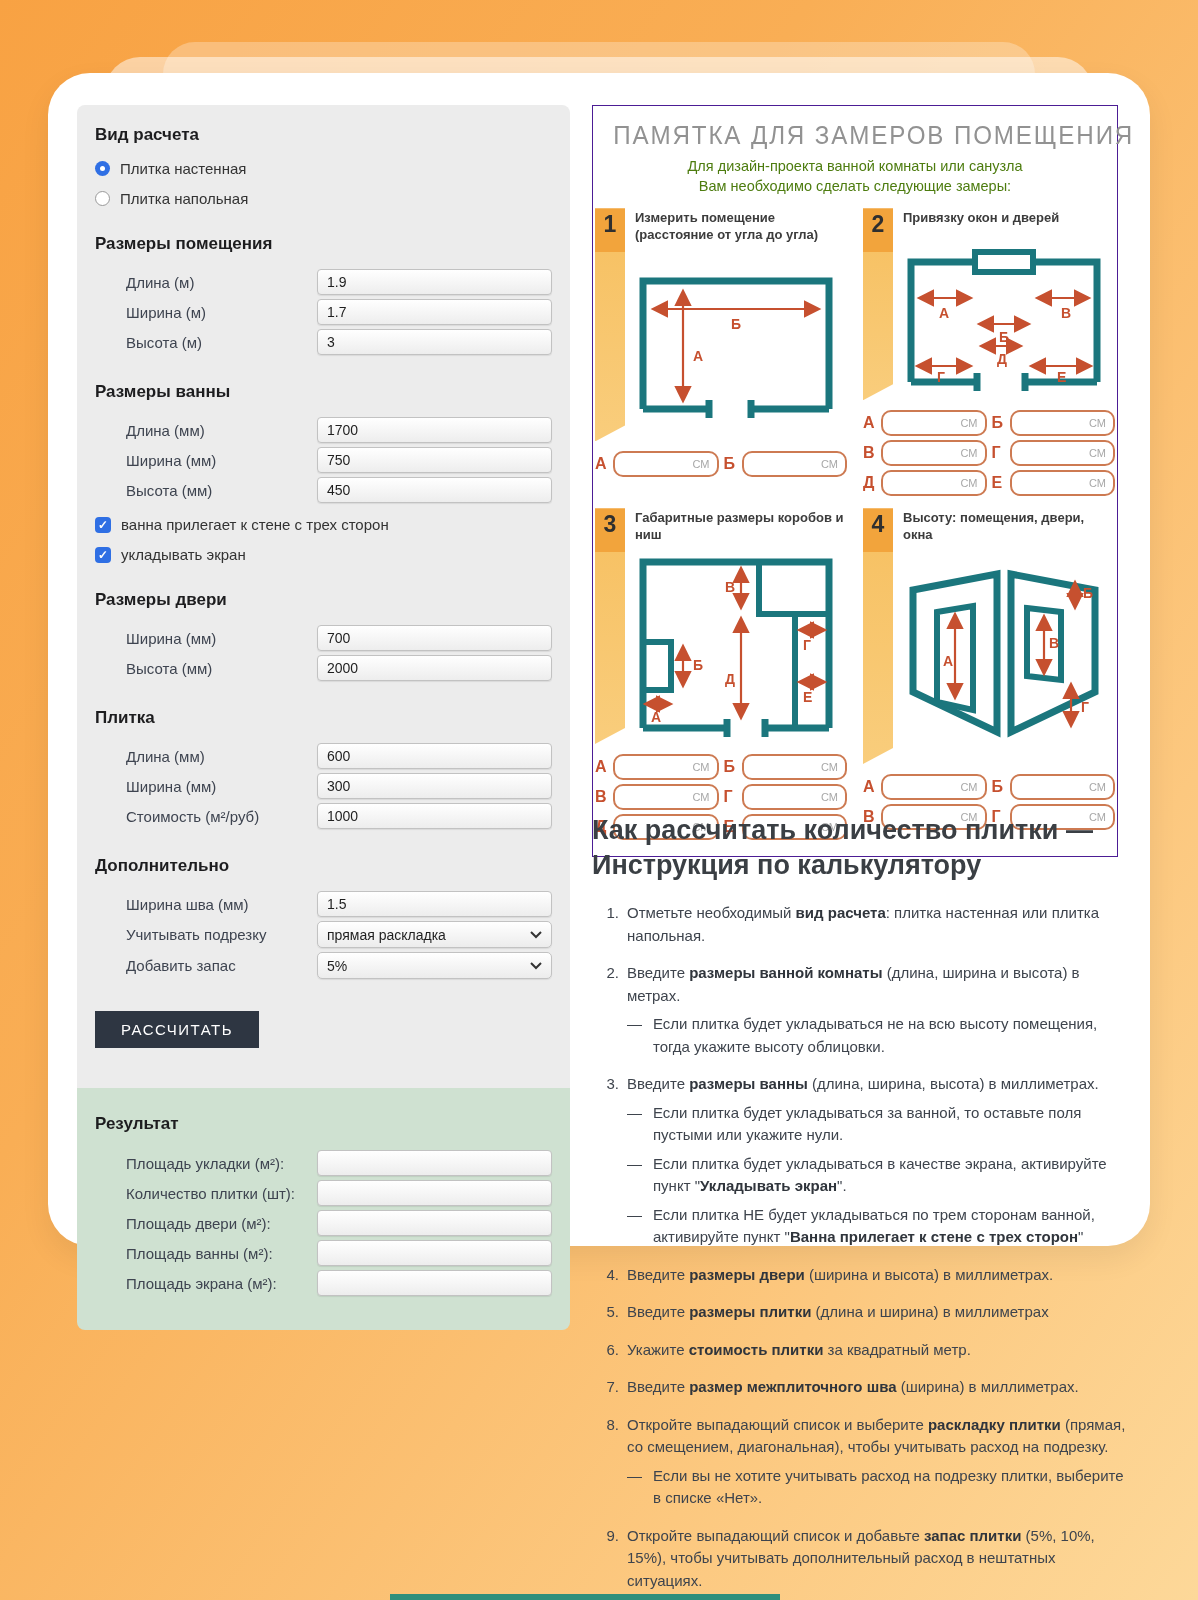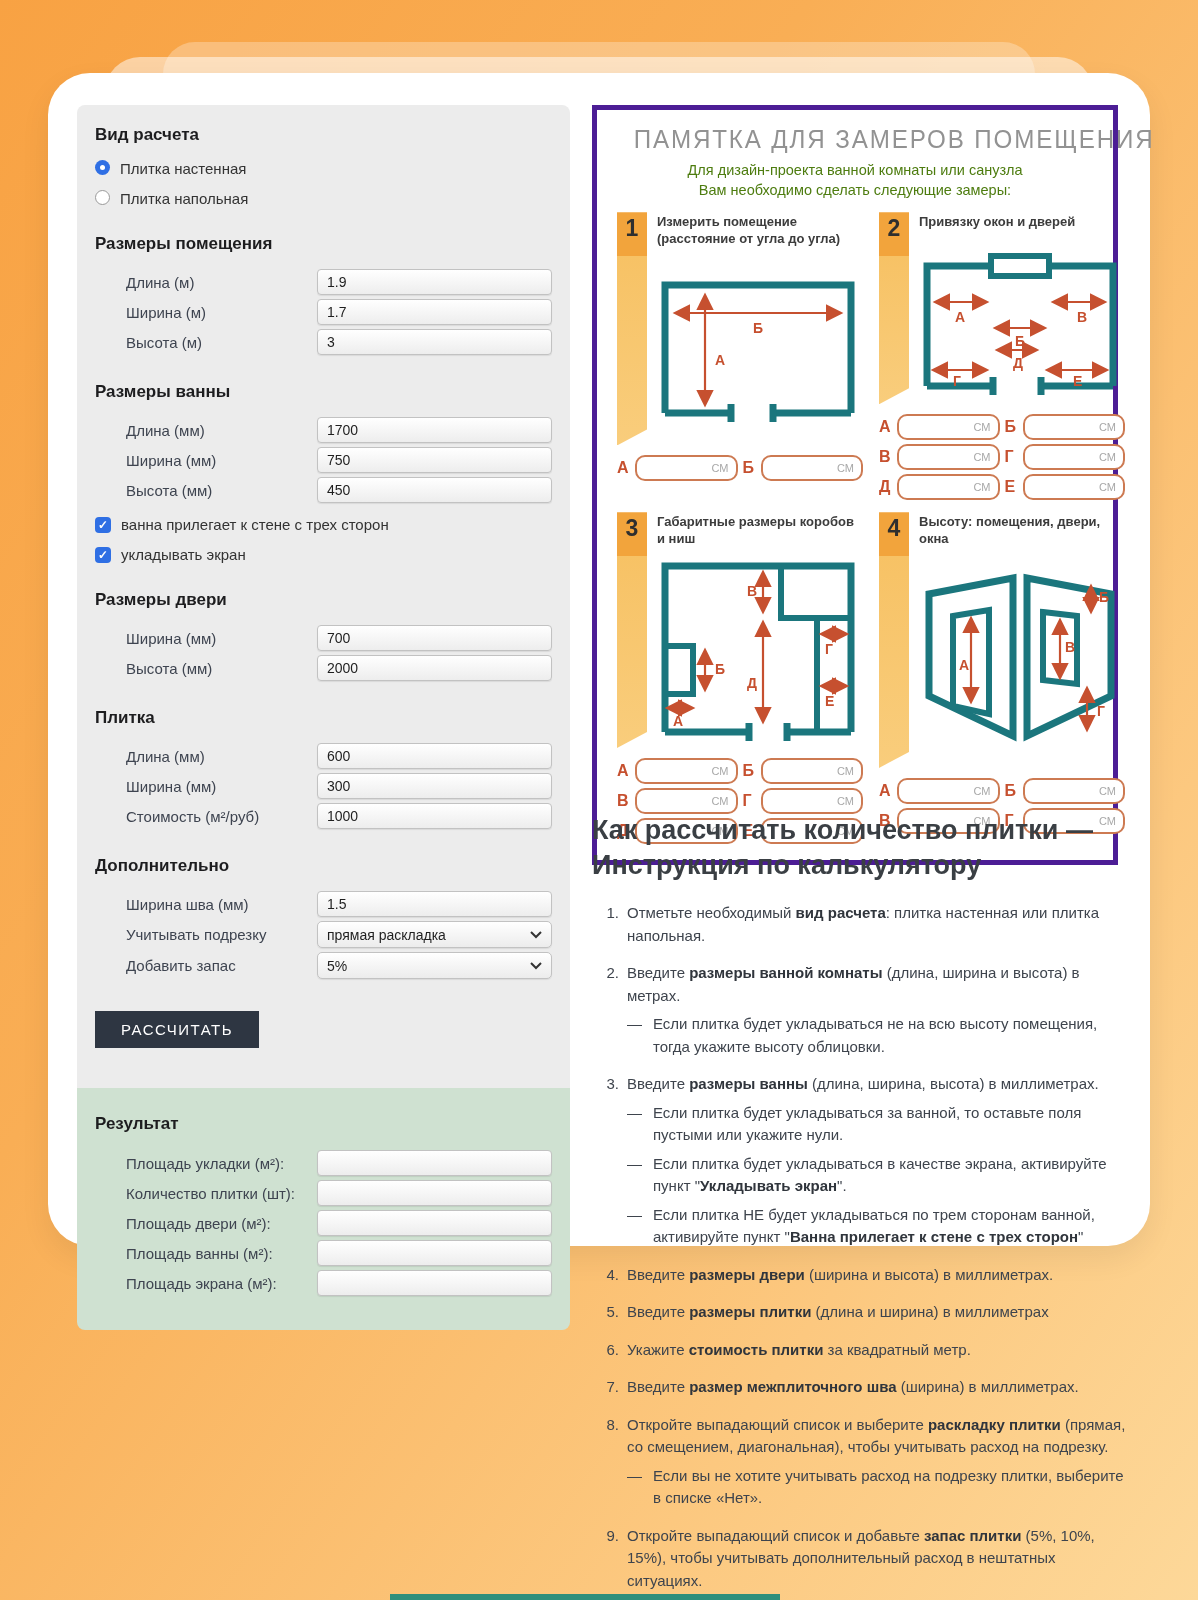--- a/index.html
+++ b/index.html
@@ -14,21 +14,21 @@
   .card{
     position:absolute;left:48px;top:73px;width:1102px;height:1173px;
     background:#fff;border-radius:42px;box-shadow:0 12px 30px rgba(0,0,0,.07);
   }
   
   .panel{position:absolute;left:29px;top:32px;width:493px;border-radius:8px;overflow:hidden;}
   .form-gray{background:#ececec;padding:16px 18px 40px;}
   .form-green{background:#cfe1d1;padding:26px 18px 30px;}
   h3{font-size:17px;font-weight:bold;color:#1d1d1f;margin:27px 0 15px;}
   h3.first{margin-top:4px;}
-  .rrow{display:flex;margin:13px 0;cursor:pointer;}
+  .rrow{display:flex;align-items:center;margin:13px 0;cursor:pointer;}
   .radio{width:15px;height:15px;border-radius:50%;box-sizing:border-box;margin-right:10px;background:#fff;border:1.5px solid #9a9a9a;position:relative;flex:0 0 auto;}
   .radio.checked{border:none;background:#2f6fe4;}
   .radio.checked:after{content:"";position:absolute;left:5px;top:5px;width:5px;height:5px;border-radius:50%;background:#fff;}
   .rlabel,.cblabel{font-size:15px;color:#333;}
   .frow{display:flex;align-items:center;margin:4px 0;}
   .frow .lab{flex:1;font-size:15px;color:#3e4450;margin-left:31px;}
   .tinput,.result-input{
     width:235px;height:26px;box-sizing:border-box;border:1px solid #c2c2c2;border-radius:4px;
     background:linear-gradient(#ffffff,#ededed);box-shadow:0 1px 1px rgba(0,0,0,.08);
     font-family:"Liberation Sans",sans-serif;font-size:14px;color:#1f1f1f;padding:0 9px;outline:none;
@@ -45,21 +45,21 @@
   .calc-btn{
     margin-top:28px;background:#2e3642;color:#fff;border:none;border-radius:0;
     font-family:"Liberation Sans",sans-serif;font-size:15px;letter-spacing:1.5px;
     padding:10px 26px;cursor:pointer;
   }
   .form-green h3{margin:0 0 16px;}
   .form-green .frow{margin:4px 0;}
   .form-green .lab{font-size:15px;color:#3e4450;}
   
   .memo{position:absolute;left:544px;top:32px;width:526px;box-sizing:border-box;background:#fff;
-    border:5px solid #4c1d95;padding:12px 20px 16px;}
+    border:1px solid #4c1d95;padding:12px 2px 16px;}
   .memo-title{text-align:center;color:#929292;font-size:26px;font-weight:400;letter-spacing:2px;
     transform:scaleX(.93);transform-origin:center;margin:2px 0 6px;white-space:nowrap;}
   .memo-sub{text-align:center;color:#4d7c0f;font-weight:normal;font-size:14.5px;line-height:1.35;}
   .memo-grid{display:grid;grid-template-columns:1fr 1fr;column-gap:16px;row-gap:12px;margin-top:12px;}
   .mstep{display:grid;grid-template-columns:30px 1fr;grid-template-rows:auto auto auto;}
   .ribbon{grid-column:1;grid-row:1/3;
     background:linear-gradient(to bottom,#f2a43c 0,#f2a43c 44px,#f7c265 44px,#f9cd7c 100%);
     clip-path:polygon(0 0,100% 0,100% calc(100% - 16px),0 100%);
     text-align:center;}
   .ribbon b{display:block;font-size:23px;color:#2f2f2f;padding-top:3px;}

